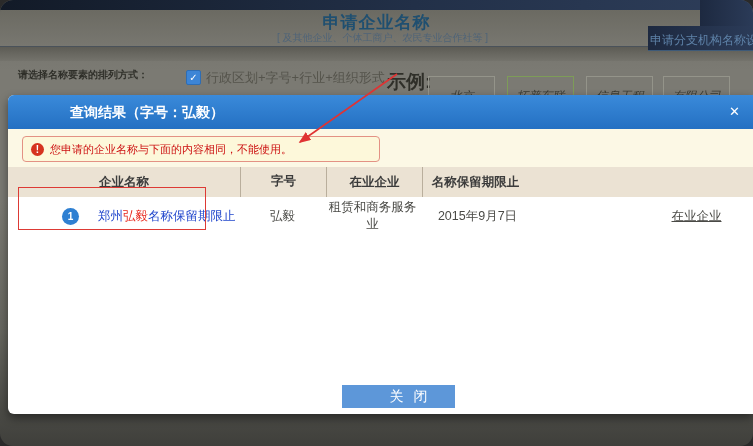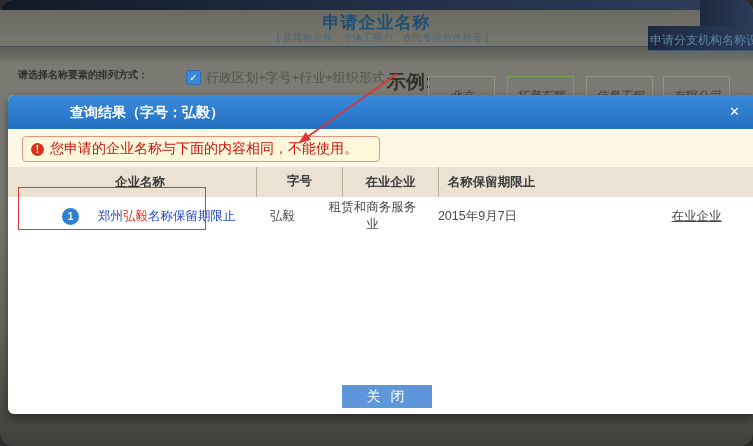--- a/index.html
+++ b/index.html
@@ -41,37 +41,37 @@
   .modal-header{position:absolute;left:0;top:0;width:100%;height:34px;
     background:linear-gradient(#3a8ada,#2470c2);border-radius:6px 0 0 0;}
   .modal-title{position:absolute;left:18px;top:0;line-height:34px;font-size:14px;font-weight:bold;color:#fff;margin-left:44px;}
   .modal-close{position:absolute;right:13px;top:0;line-height:34px;font-size:13px;font-weight:bold;
     color:#fff;cursor:pointer;}
   .warning-strip{position:absolute;left:0;top:34px;width:100%;height:38px;background:#fcf8e5;}
   .warning-box{position:absolute;left:14px;top:7px;width:340px;height:24px;background:#fdf8da;
     border:1px solid #e39284;border-radius:4px;display:flex;align-items:center;padding:0 8px;box-sizing:content-box;}
   .warn-icon{width:13px;height:13px;border-radius:50%;background:#d6331f;color:#fff;
     font-size:10px;font-weight:bold;line-height:13px;text-align:center;flex:none;}
-  .warn-text{margin-left:6px;font-size:14px;color:#cc1111;white-space:nowrap;}
+  .warn-text{margin-left:6px;font-size:11px;color:#cc1111;white-space:nowrap;}
   .tbl-head{position:absolute;left:0;top:72px;width:100%;height:30px;background:#ebe2d3;display:flex;}
   .th{font-size:12.5px;font-weight:bold;color:#3c3c3c;text-align:center;line-height:30px;}
   .th + .th{border-left:1px solid #b9ae9c;}
   .tbl-row{position:absolute;left:0;top:102px;width:100%;height:38px;display:flex;align-items:center;background:#fff;}
   .td{font-size:12.5px;color:#4a4a46;text-align:center;}
-  .c1{width:232px;padding-left:16px;} .c2{width:85px;font-family:Liberation Mono, monospace;} .c3{width:95px;} .c4{width:115px;} .c5{width:105px;} .c6{width:113px;}
+  .c1{width:232px;} .c2{width:85px;font-family:Liberation Mono, monospace;} .c3{width:95px;} .c4{width:115px;} .c5{width:105px;} .c6{width:113px;}
   .name-cell{display:flex;align-items:center;text-align:left;padding-left:54px;box-sizing:border-box;}
   .row-badge{width:17px;height:17px;border-radius:50%;background:#2f80d2;color:#fff;
     font-size:10px;font-weight:bold;line-height:17px;text-align:center;flex:none;}
   .company-link{margin-left:19px;font-size:12.5px;cursor:pointer;white-space:nowrap;}
   .np{color:#2247cc;} .nh{color:#e8281e;} .ns{color:#2247cc;}
   .status-link{text-decoration:underline;}
   .red-rect{position:absolute;left:10px;top:92px;width:186px;height:41px;
     border:1px solid #dd3a35;z-index:5;pointer-events:none;}
   .close-btn{position:absolute;left:334px;top:290px;width:90px;height:23px;background:#5d97d9;
-    color:#fff;font-size:14px;line-height:23px;text-align:center;letter-spacing:3px;cursor:pointer;}
+    color:#fff;font-size:14px;line-height:23px;text-align:center;letter-spacing:3px;cursor:pointer;padding-left:23px;}
   
   .arrow-overlay{position:absolute;left:0;top:0;width:753px;height:446px;z-index:50;pointer-events:none;}
 </style>
 </head>
 <body>
 
 <div class="screen">
 
   <div class="topbar"></div>
   <div class="band-title"></div>

